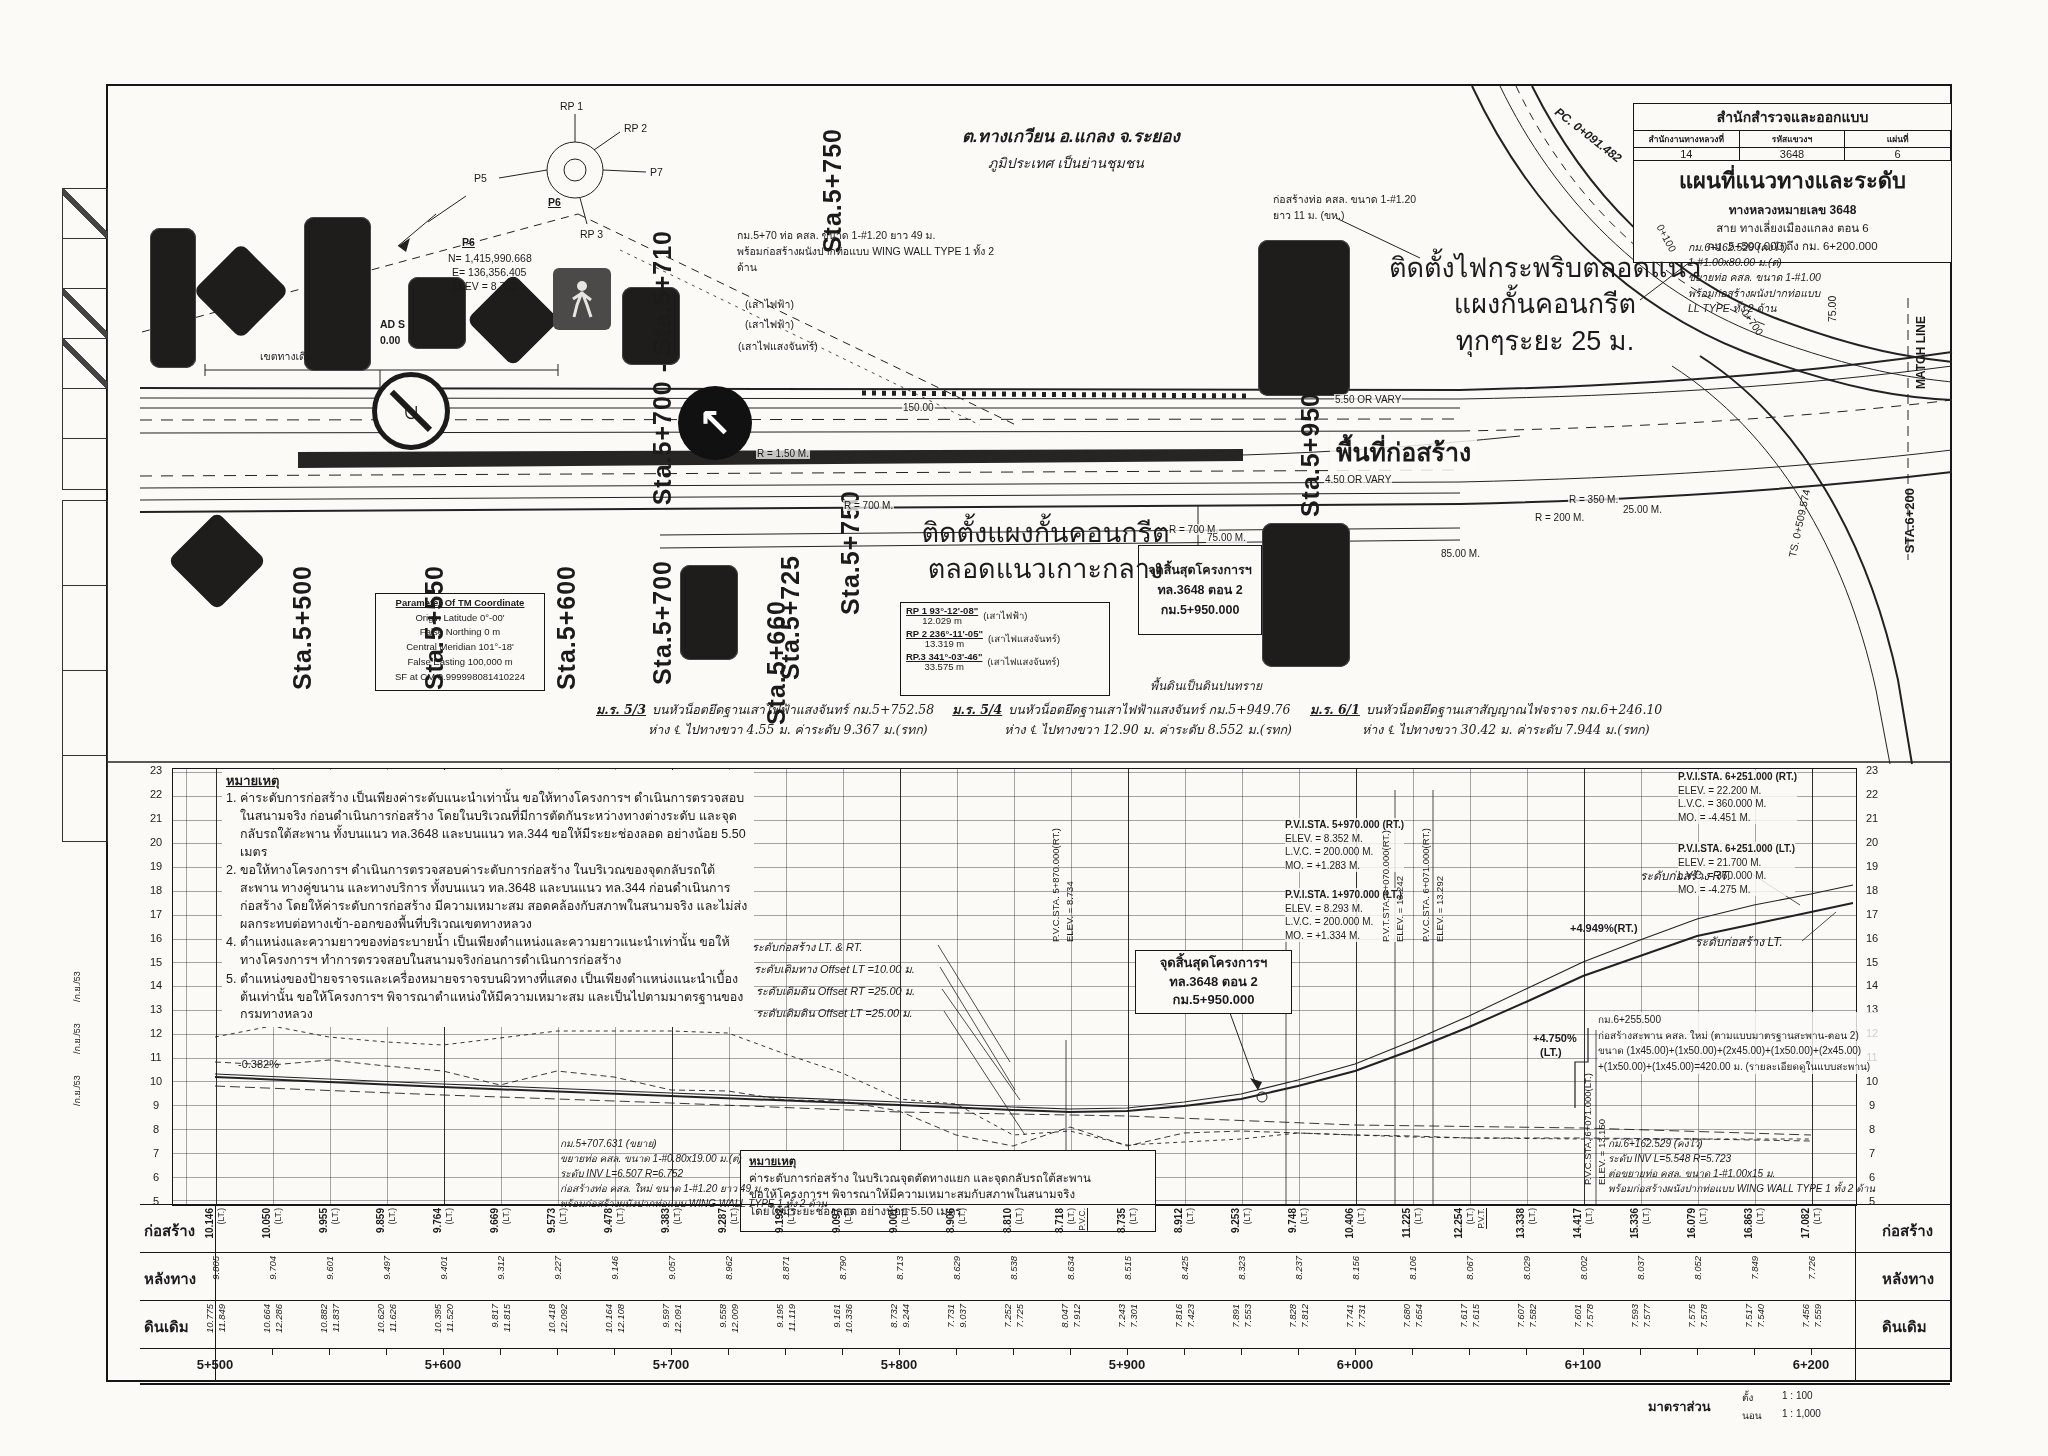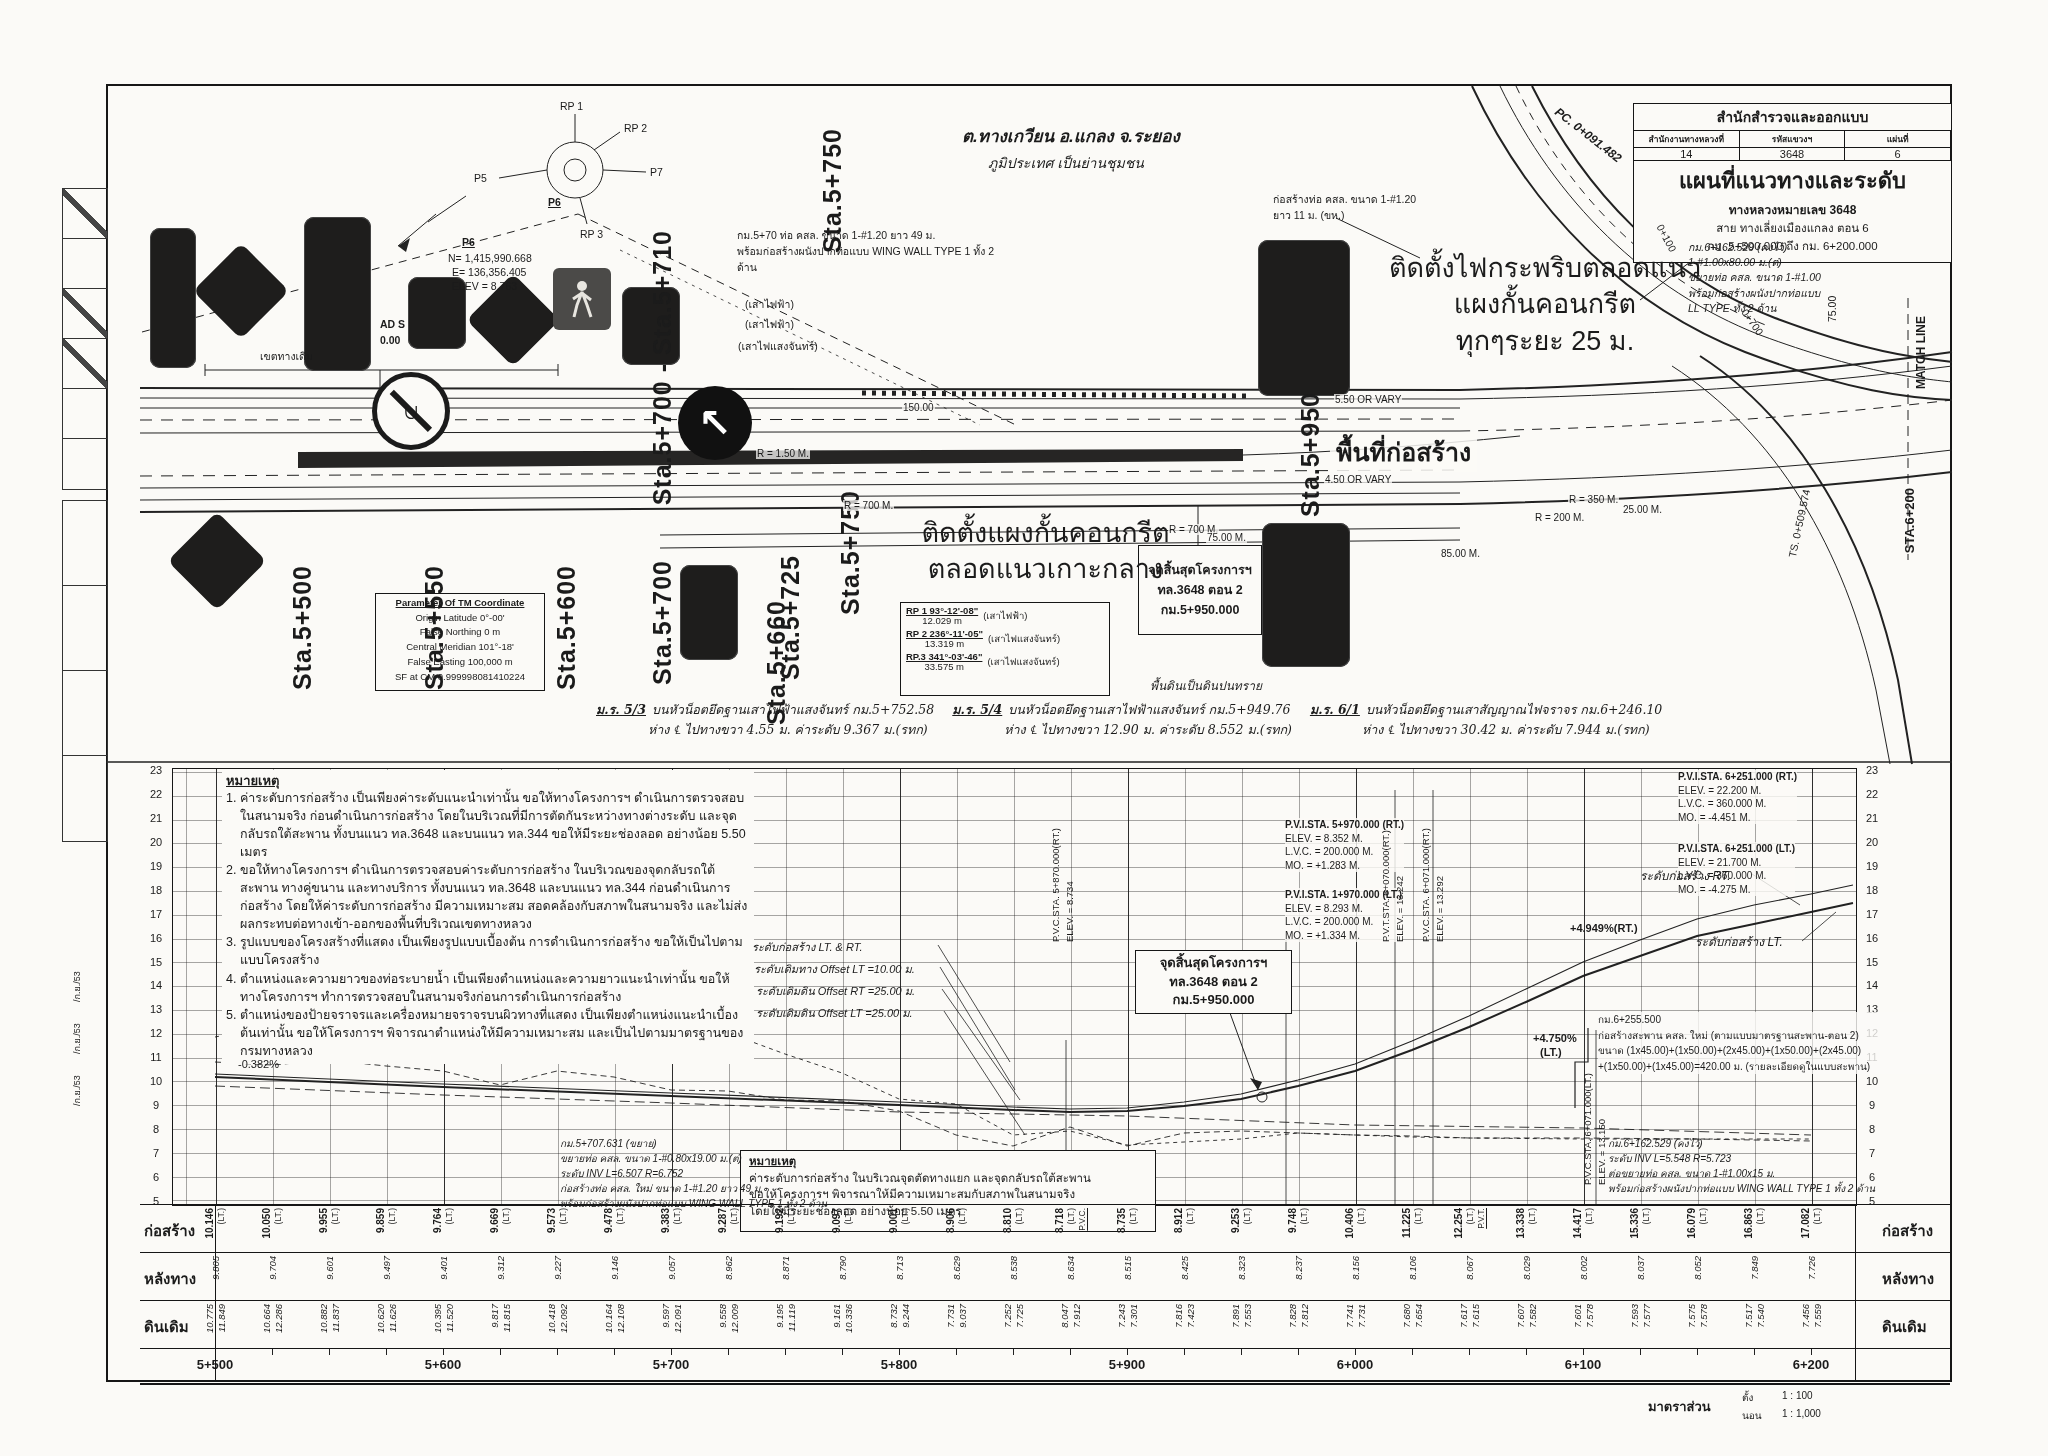--- a/index.html
+++ b/index.html
@@ -387,21 +387,20 @@
       <div style="line-height:12px">7</div>
       <div style="line-height:12px">6</div>
       <div style="line-height:12px">5</div>
     </div>
 
   <div class="abs notes whitebox" style="left:222px;top:770px;width:524px;padding:2px 4px">
     <div class="b" style="text-decoration:underline;font-size:13px">หมายเหตุ</div>
     <div>
         <div class="nl">1. ค่าระดับการก่อสร้าง เป็นเพียงค่าระดับแนะนำเท่านั้น ขอให้ทางโครงการฯ ดำเนินการตรวจสอบในสนามจริง ก่อนดำเนินการก่อสร้าง โดยในบริเวณที่มีการตัดกันระหว่างทางต่างระดับ และจุดกลับรถใต้สะพาน ทั้งบนแนว ทล.3648 และบนแนว ทล.344 ขอให้มีระยะช่องลอด อย่างน้อย 5.50 เมตร</div>
         <div class="nl">2. ขอให้ทางโครงการฯ ดำเนินการตรวจสอบค่าระดับการก่อสร้าง ในบริเวณของจุดกลับรถใต้สะพาน ทางคู่ขนาน และทางบริการ ทั้งบนแนว ทล.3648 และบนแนว ทล.344 ก่อนดำเนินการก่อสร้าง โดยให้ค่าระดับการก่อสร้าง มีความเหมาะสม สอดคล้องกับสภาพในสนามจริง และไม่ส่งผลกระทบต่อทางเข้า-ออกของพื้นที่บริเวณเขตทางหลวง</div>
-        <div class="nl">3. รูปแบบของโครงสร้างที่แสดง เป็นเพียงรูปแบบเบื้องต้น การดำเนินการก่อสร้าง ขอให้เป็นไปตามแบบโครงสร้าง</div>
         <div class="nl">4. ตำแหน่งและความยาวของท่อระบายน้ำ เป็นเพียงตำแหน่งและความยาวแนะนำเท่านั้น ขอให้ทางโครงการฯ ทำการตรวจสอบในสนามจริงก่อนการดำเนินการก่อสร้าง</div>
         <div class="nl">5. ตำแหน่งของป้ายจราจรและเครื่องหมายจราจรบนผิวทางที่แสดง เป็นเพียงตำแหน่งแนะนำเบื้องต้นเท่านั้น ขอให้โครงการฯ พิจารณาตำแหน่งให้มีความเหมาะสม และเป็นไปตามมาตรฐานของกรมทางหลวง</div>
       </div>
   </div>
 
   <div class="abs it" style="left:752px;top:938px;font-size:11px;z-index:4">ระดับก่อสร้าง LT. &amp; RT.</div>
   <div class="abs it" style="left:754px;top:960px;font-size:11px;z-index:4">ระดับเดิมทาง Offset LT =10.00 ม.</div>
   <div class="abs it" style="left:756px;top:982px;font-size:11px;z-index:4">ระดับเดิมดิน Offset RT =25.00 ม.</div>
   <div class="abs it" style="left:756px;top:1004px;font-size:11px;z-index:4">ระดับเดิมดิน Offset LT =25.00 ม.</div>
 

